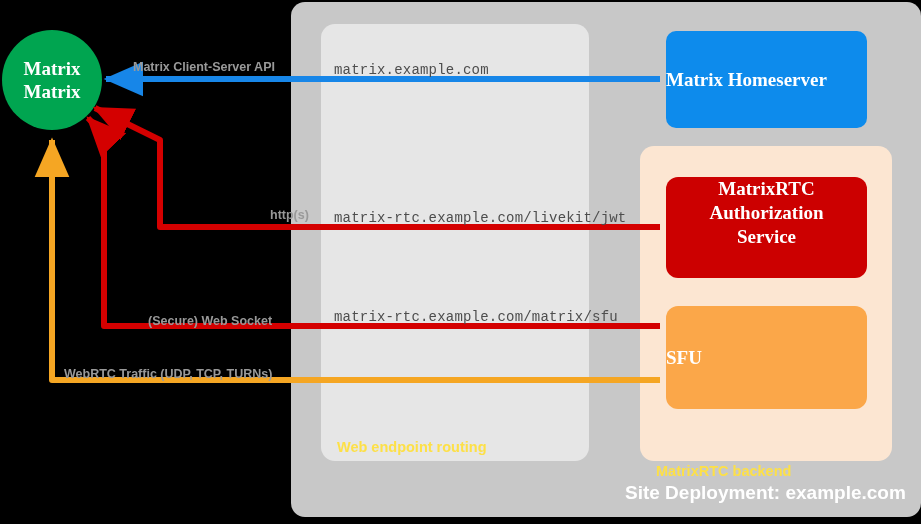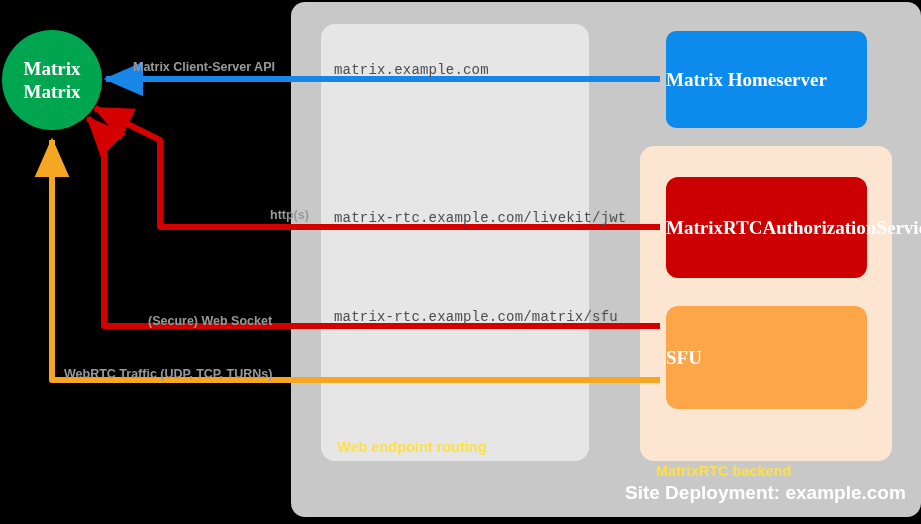--- a/index.html
+++ b/index.html
@@ -112,21 +112,21 @@
     <path d="M 660 380 L 52 380 L 52 140" fill="none" stroke="#f5a623" stroke-width="6" stroke-linejoin="round" marker-end="url(#arrowOrange)"></path>
   </svg>
 
   <div class="box-label node-circle-label" style="left:2px; top:57px; width:100px; height:46px; flex-direction:column;">
     <span>Matrix</span>
     <span>Matrix</span>
   </div>
 
   <div class="box-label node-box-label" style="left:666px; top:31px; width:201px; height:97px;">Matrix Homeserver</div>
 
-  <div class="box-label node-box-label" style="left:666px; top:177px; width:201px; height:101px; flex-direction:row;">
+  <div class="box-label node-box-label" style="left:666px; top:177px; width:201px; height:101px; flex-direction:column;">
     <span>MatrixRTC</span>
     <span>Authorization</span>
     <span>Service</span>
   </div>
 
   <div class="box-label node-box-label" style="left:666px; top:306px; width:201px; height:103px;">SFU</div>
 
   <div class="txt arrow-label" style="left:133px; top:60px;">Matrix Client-Server API</div>
 
   <div class="txt arrow-label" style="left:233px; top:208px;padding-left:37px;">http(s)</div>

